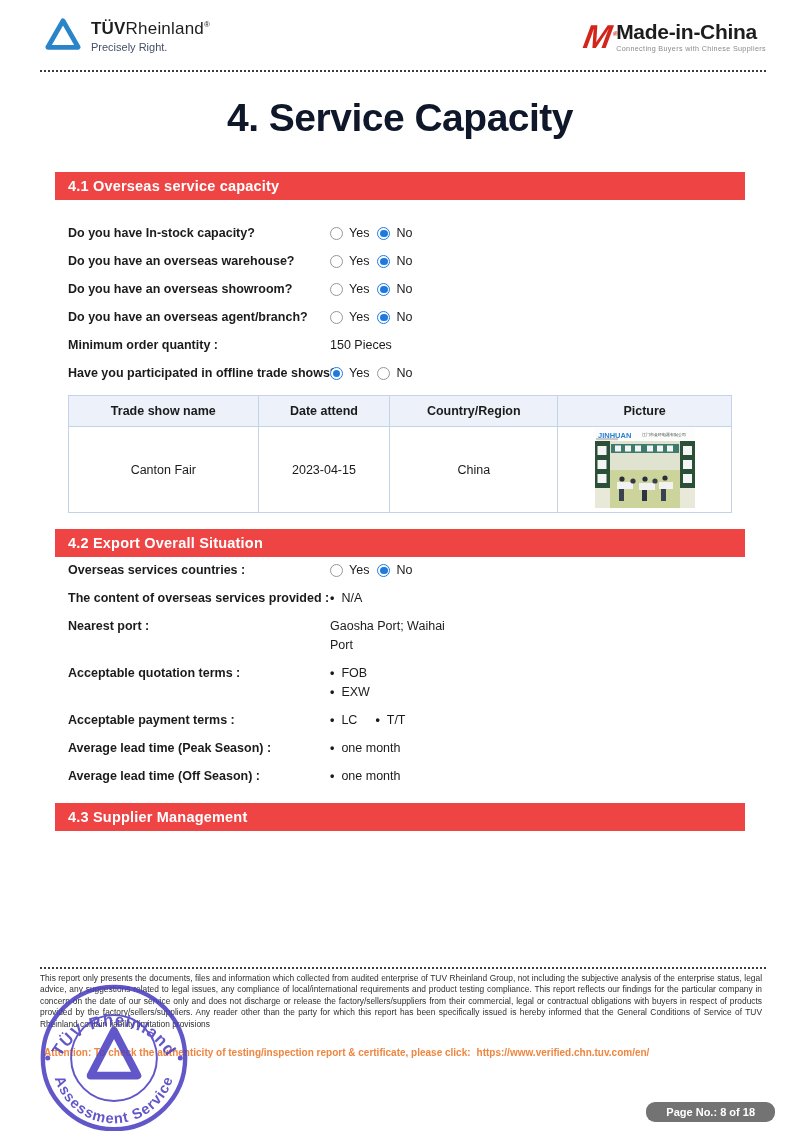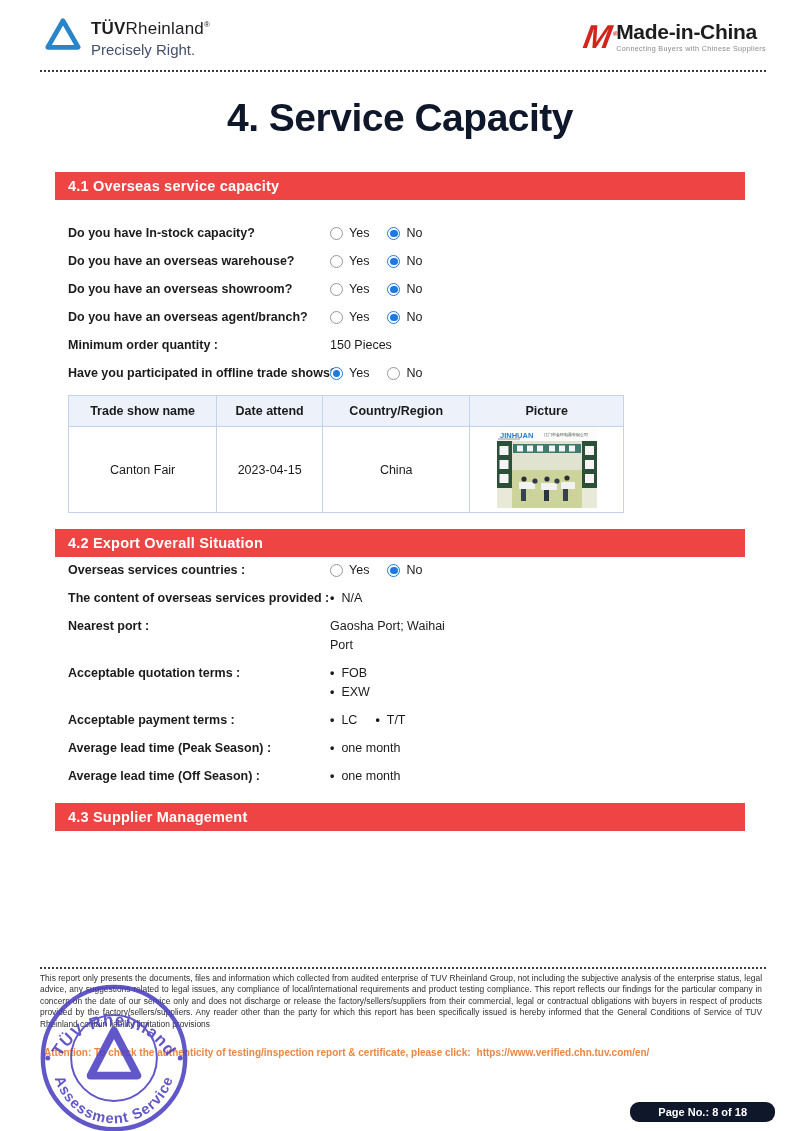--- a/index.html
+++ b/index.html
@@ -6,21 +6,21 @@
   body { background:#fff; font-family:"Liberation Sans","DejaVu Sans",sans-serif; }
   .page { position:relative; width:800px; height:1131px; margin:0 auto; background:#fff; overflow:hidden; }
 
   
   .hdr { position:absolute; top:16px; left:44px; right:34px; display:flex; justify-content:space-between; align-items:flex-start; }
   .tuv { display:flex; gap:9px; align-items:flex-start; }
   .tuv-text { padding-top:3px; }
   .tuv-brand { font-size:17px; color:#1e1e1e; letter-spacing:.2px; }
   .tuv-brand .bold { font-weight:700; }
   .tuv-brand .reg { font-size:8px; vertical-align:super; }
-  .tuv-tag { font-size:15px; color:#44506a; margin-top:2px; }
+  .tuv-tag { font-size:11px; color:#44506a; margin-top:2px; }
   .mic { display:flex; gap:7px; align-items:center; padding-top:4px; }
   .mic-m { position:relative; color:#d2251c; font-weight:700; font-style:italic; font-size:33px; line-height:33px; transform:skewX(-10deg); letter-spacing:-2px; }
   .mic-m .reg { position:absolute; top:-3px; right:-8px; font-size:7px; font-style:normal; letter-spacing:0; }
   .mic-brand { font-size:21px; font-weight:700; color:#1d1d1d; letter-spacing:-.3px; line-height:21px; }
   .mic-tag { font-size:7.2px; color:#8a8a8a; letter-spacing:.35px; margin-top:2px; }
 
   .dotline { position:absolute; left:40px; right:34px; border-top:2px dotted #3c3c3c; }
   .dot-top { top:70px; } .dot-bottom { top:967px; }
 
   .title { position:absolute; top:96px; left:0; width:100%; text-align:center; font-size:39px; font-weight:700; color:#0f172a; letter-spacing:-.5px; }
@@ -28,47 +28,47 @@
   
   .content { position:absolute; top:172px; left:55px; width:690px; }
   .bar { height:28px; line-height:28px; background:#ef4444; color:#fff; font-size:14.5px; font-weight:700; padding-left:13px; letter-spacing:.2px; }
   .bar2 { margin-top:16px; } .bar3 { margin-top:17px; }
   .rows { padding:24px 0 0 13px; }
   .rows2 { padding-top:4px; } .rows3 { padding-top:14px; }
   .q-row { position:relative; margin-bottom:9px; line-height:19px; font-size:12.5px; color:#1b1b1b; }
   .q-row.tall { min-height:38px; }
   .q-row.gap-top { margin-top:6px; }
   .q-label { font-weight:700; white-space:nowrap; }
-  .q-answer { position:absolute; left:262px; top:0; display:flex; align-items:center; gap:18px; }
+  .q-answer { position:absolute; left:262px; top:0; display:flex; align-items:center; gap:8px; }
   .q-answer.block { display:block; }
   .radio-opt { display:inline-flex; align-items:center; gap:6px; }
   .radio { width:13px; height:13px; border:1.5px solid #979797; border-radius:50%; background:#fff; display:inline-block; position:relative; flex-shrink:0; }
   .radio.checked { border-color:#1f7ae0; }
   .radio.checked::after { content:""; position:absolute; inset:1.6px; background:#1f7ae0; border-radius:50%; }
   .val-lines { line-height:19px; }
   .bullet::before { content:"•"; font-weight:700; margin-right:7px; }
   .val-inline { display:flex; gap:18px; }
 
   
-  .tst { margin:12px 0 0 13px; width:556px; border-collapse:collapse; font-size:12.5px; color:#1b1b1b; }
+  .tst { margin:12px 0 0 13px; width:664px; border-collapse:collapse; font-size:12.5px; color:#1b1b1b; }
   .tst th { background:#edf1fa; border:1px solid #c5d3e8; height:31px; font-weight:700; }
   .tst td { border:1px solid #c5d3e8; height:86px; text-align:center; vertical-align:middle; }
 
   
   .s43-row { display:flex; gap:12px; margin-bottom:9px; line-height:19px; font-size:12.5px; }
   .s43-label { font-weight:700; }
   .s43-q { font-weight:700; font-size:12.5px; line-height:19px; margin-bottom:9px; }
   .s43-a { font-size:12.5px; line-height:19px; color:#2b2b2b; }
 
   
   .disclaimer { position:absolute; top:973px; left:40px; width:722px; font-size:8.4px; line-height:11.4px; color:#2e2e2e; text-align:justify; }
   .attention { position:absolute; top:1047px; left:44px; width:748px; font-size:10px; font-weight:700; color:#ef8640; white-space:nowrap; }
   .attention .url { margin-left:6px; }
   .stamp { position:absolute; left:36px; top:980px; width:156px; height:156px; opacity:.87; z-index:5; }
-  .badge { position:absolute; top:1102px; right:25px; background:#0f172a; color:#fff; font-size:11px; font-weight:700; padding:4px 28px; border-radius:9px; }
+  .badge { position:absolute; top:1102px; right:25px; background:#737373; color:#fff; font-size:11px; font-weight:700; padding:4px 20px; border-radius:9px; }
 </style>
 </head>
 <body>
 
 <div class="page">
 
   <div class="hdr">
     <div class="tuv">
       <svg width="38" height="36" viewBox="0 0 40 36">
         <path d="M20,4 L36,32 L4,32 Z" fill="none" stroke="#2a84c8" stroke-width="5" stroke-linejoin="round"></path>

